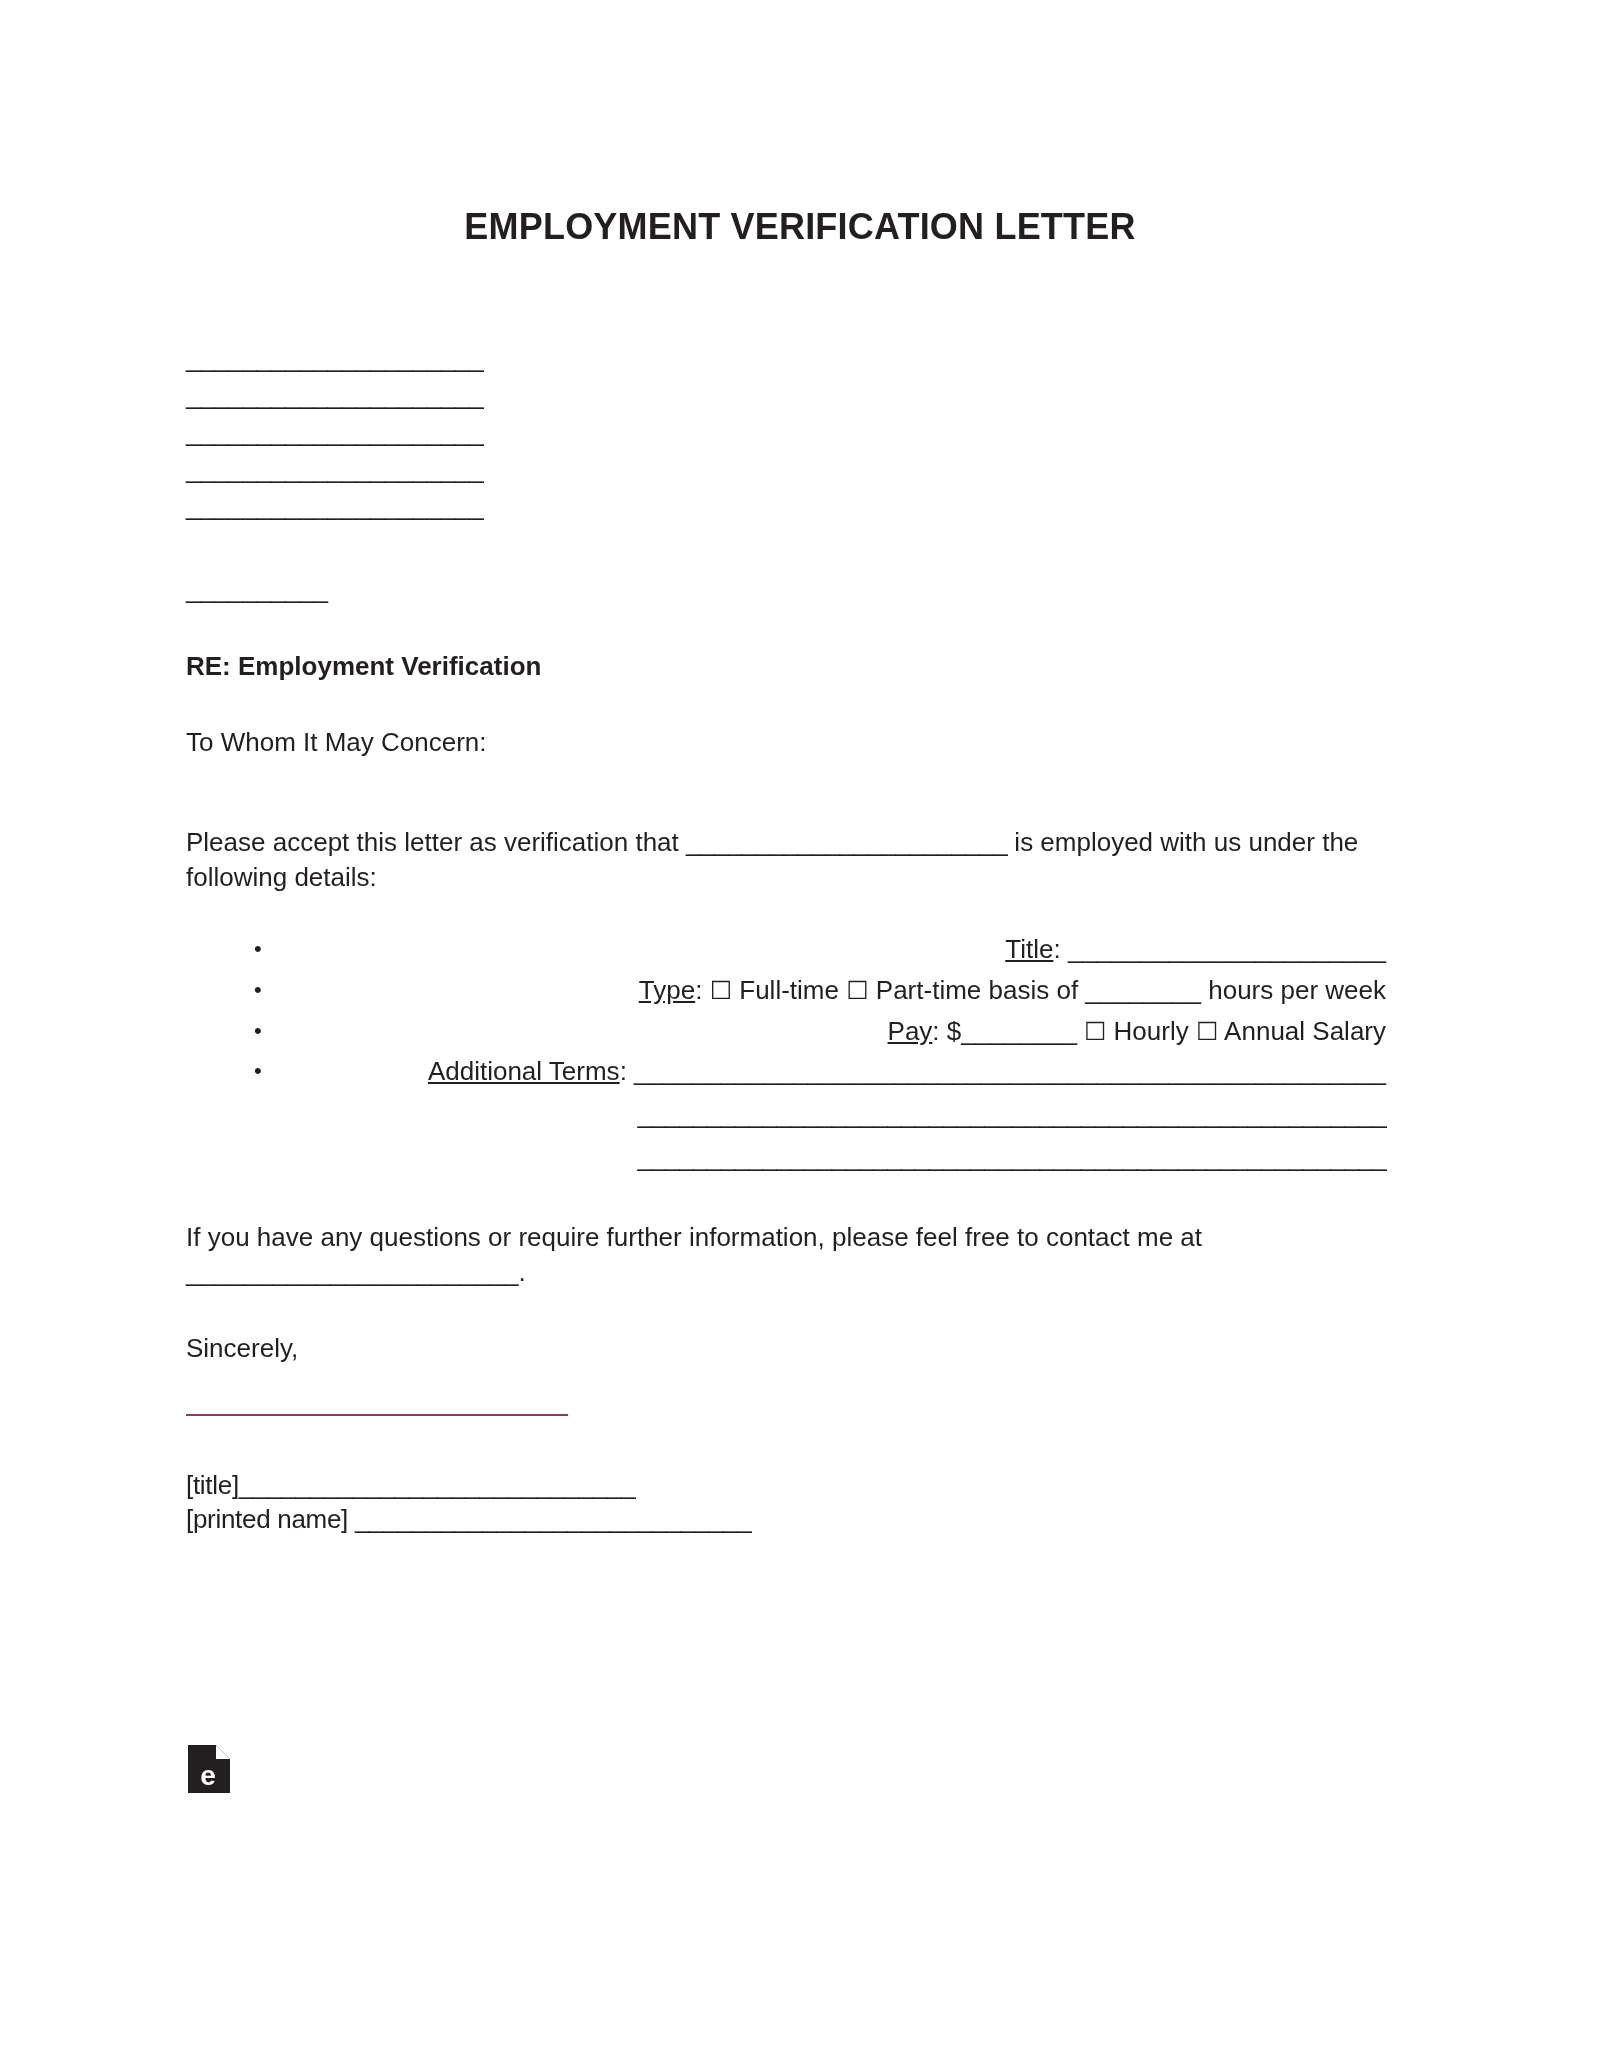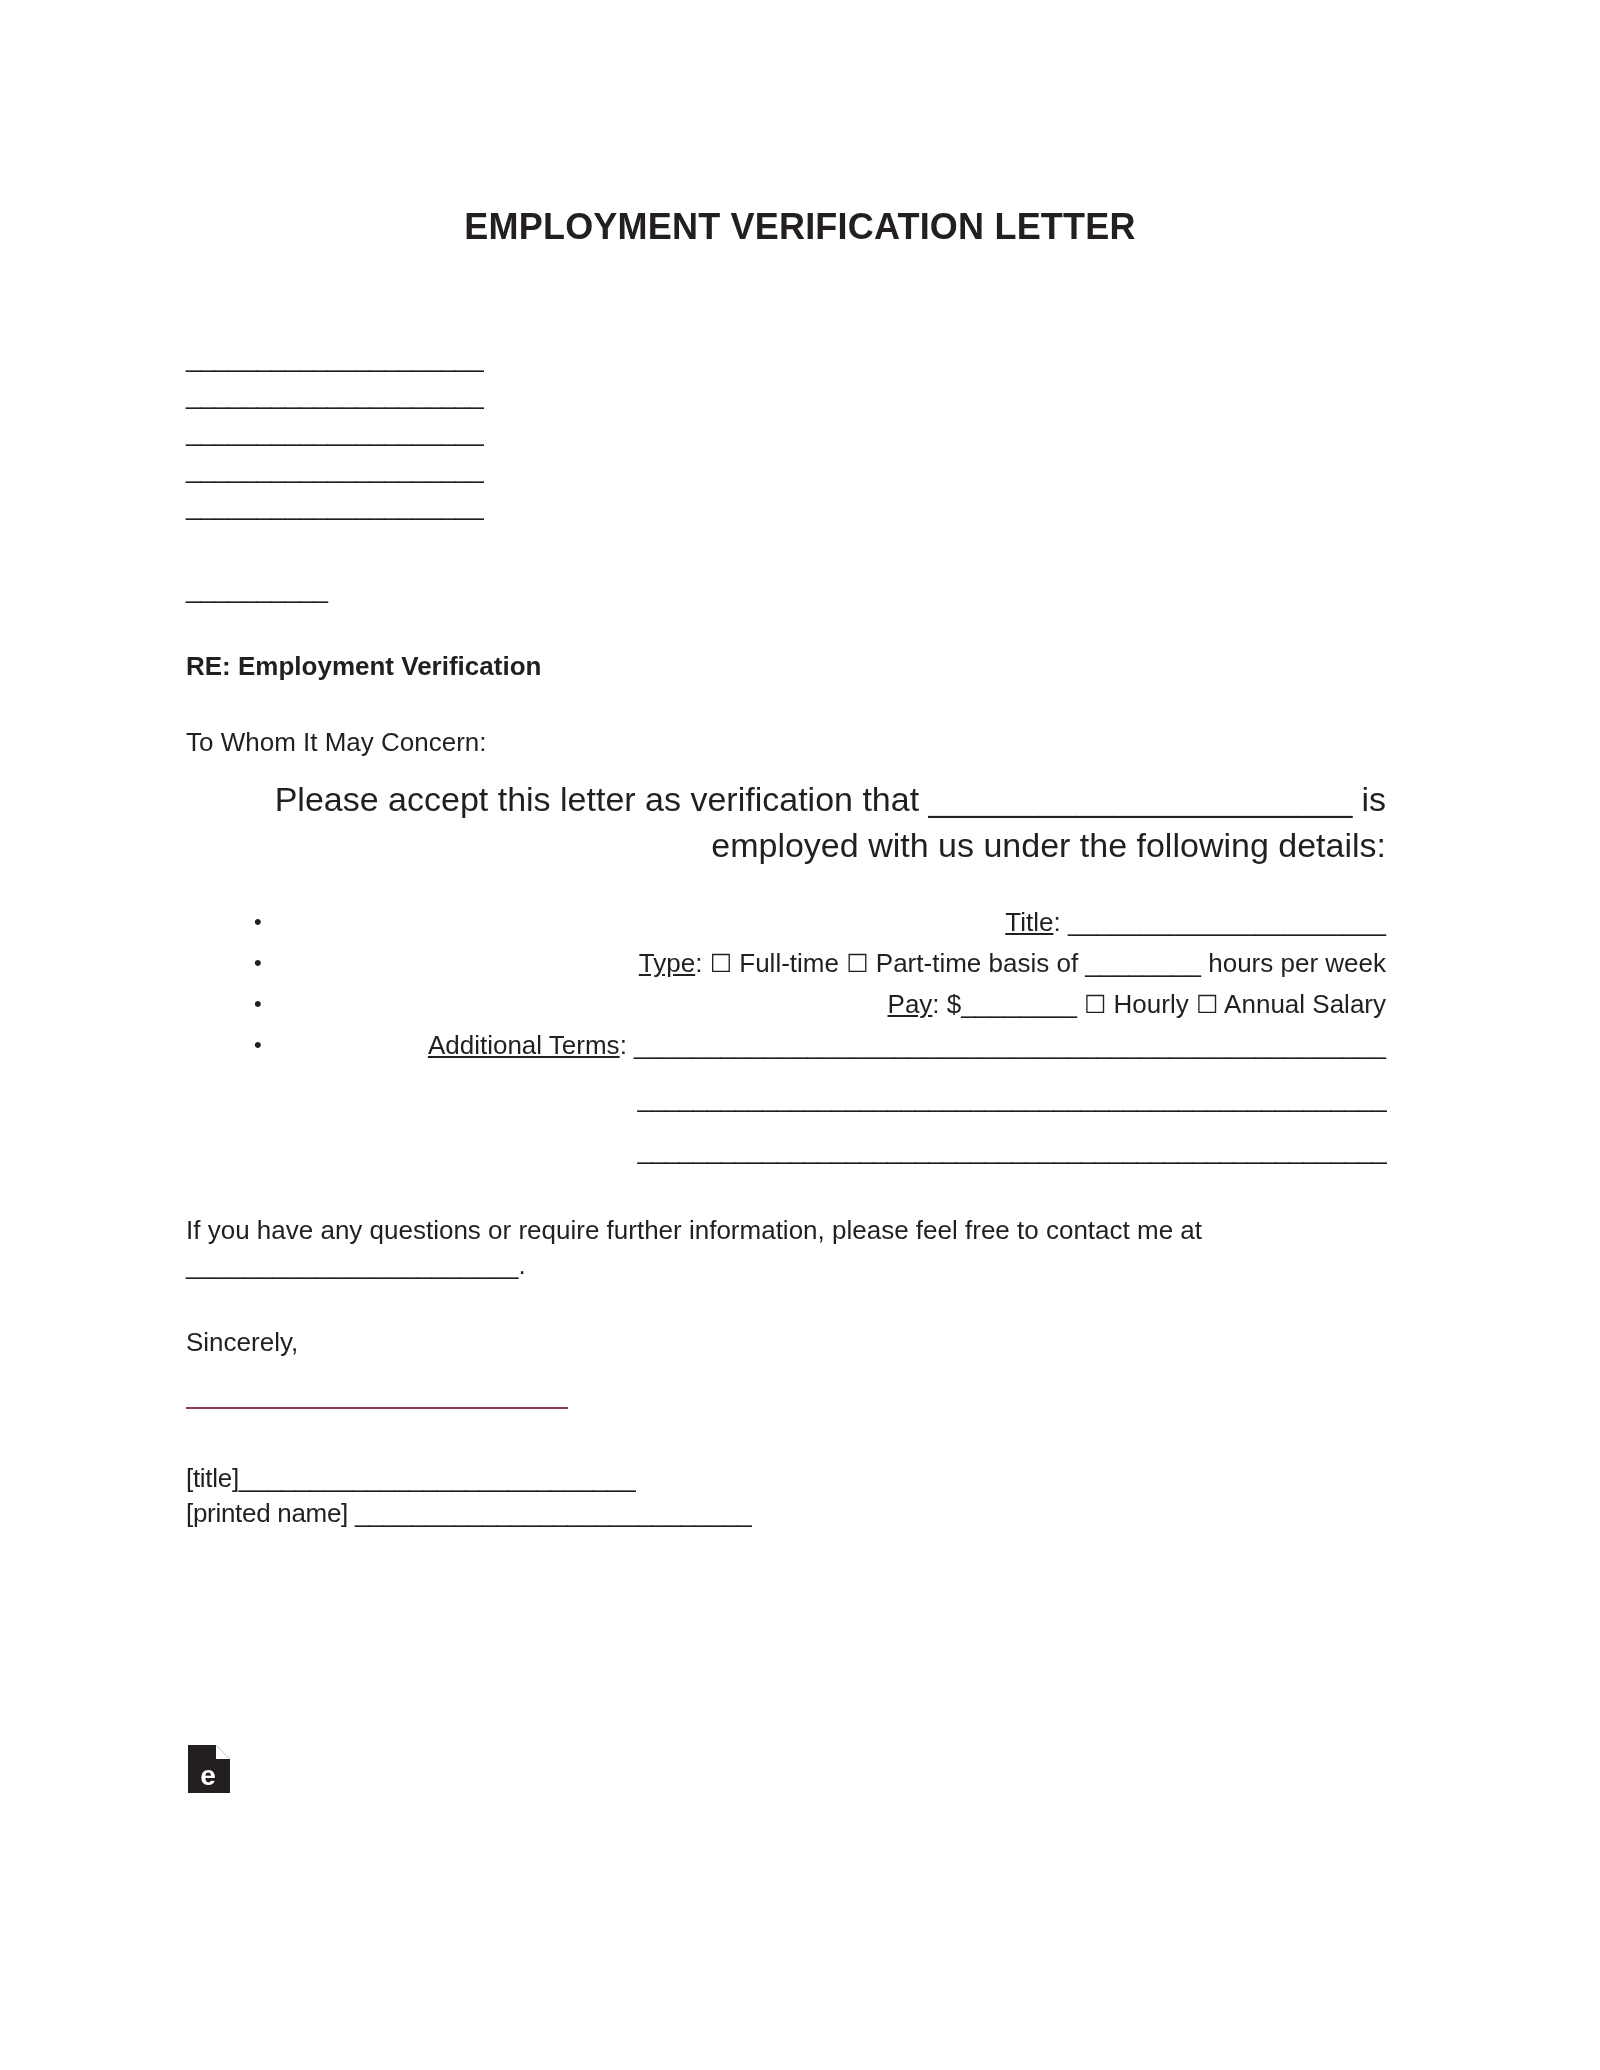--- a/index.html
+++ b/index.html
@@ -62,24 +62,23 @@
   .re-line {
     margin-top: 44px;
     font-weight: bold;
     font-size: 26px;
   }
   .salutation {
     margin-top: 43px;
     font-size: 26px;
   }
   .para {
-    margin-top: 18px;
-    font-size: 34px;
+    margin-top: 66px;
+    font-size: 26px;
     line-height: 1.34;
-    text-align: right;
   }
   .para .fill {
     letter-spacing: -0.5px;
   }
   ul.details {
     margin: 38px 0 0 0;
     padding-left: 104px;
     list-style: none;
     font-size: 26px;
   }
@@ -99,21 +98,21 @@
   }
   .u {
     text-decoration: underline;
     text-underline-offset: 2px;
   }
   .cbox {
     font-size: 25px;
   }
   .cont-line {
     display: block;
-    margin-top: 19px;
+    margin-top: 9px;
     padding-left: 16px;
     letter-spacing: -0.6px;
     white-space: pre;
   }
   .para2 {
     margin-top: 45px;
     font-size: 26px;
     line-height: 1.34;
   }
   .sincerely {

